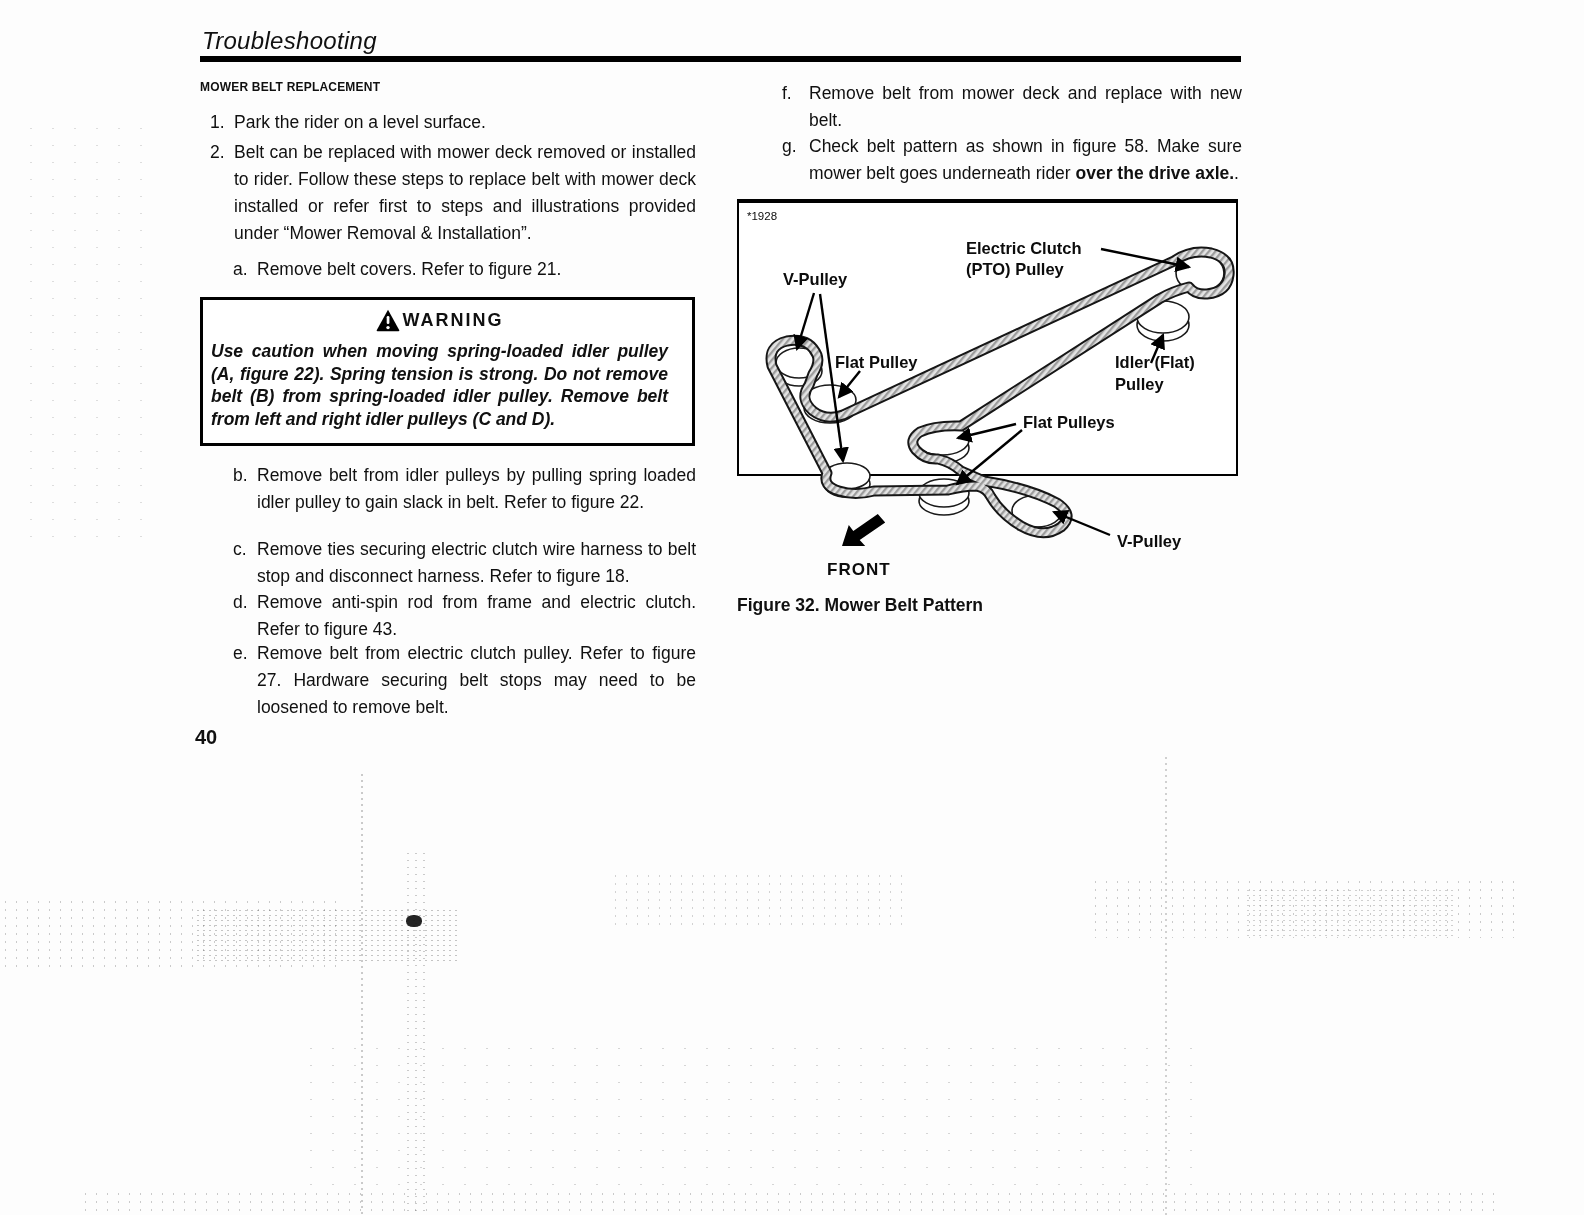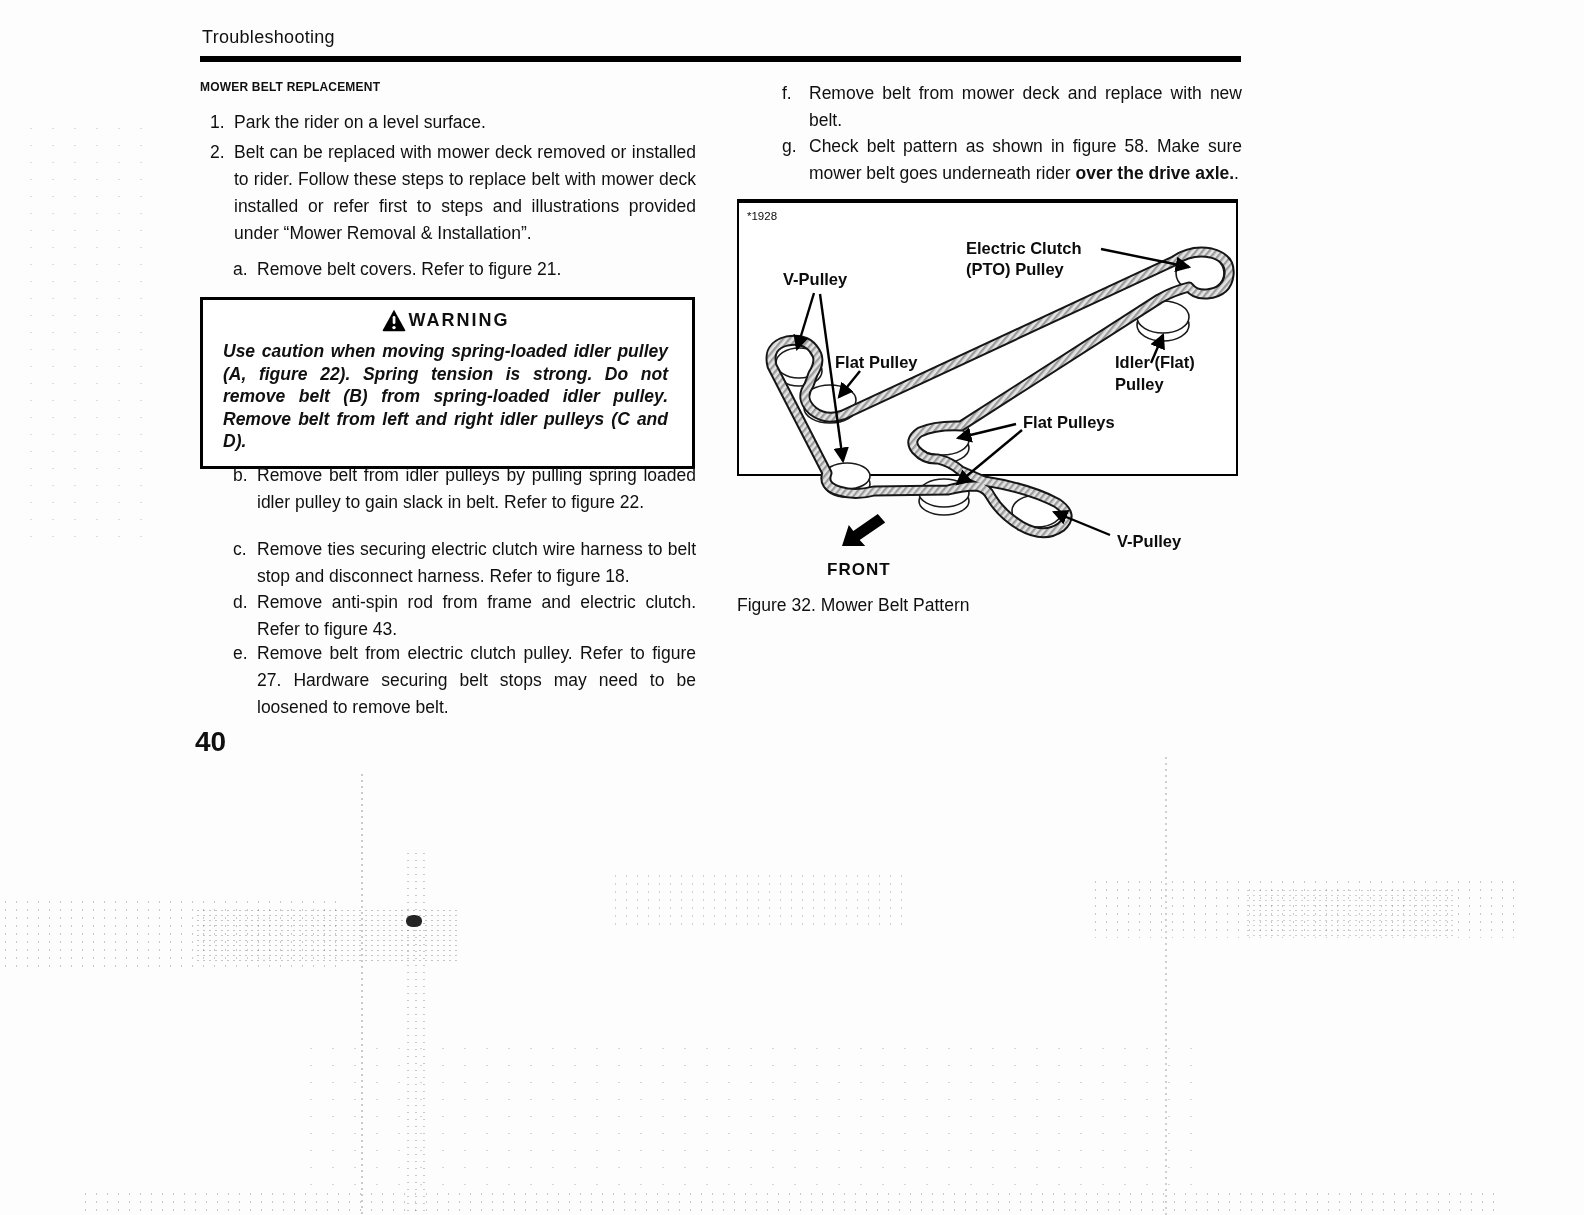--- a/index.html
+++ b/index.html
@@ -3,21 +3,21 @@
 <meta charset="utf-8">
 <style>
   html,body{margin:0;padding:0;overflow:hidden;}
   body{
     width:1584px;height:1215px;background:#fdfdfd;position:relative;
     font-family:"Liberation Sans",sans-serif;color:#101010;
     -webkit-font-smoothing:antialiased;
   }
   .page{position:absolute;inset:0;}
 
-  .running-head{position:absolute;left:202px;top:27px;font-size:18px;letter-spacing:.3px;}
+  .running-head{position:absolute;left:202px;top:27px;font-style:italic;font-size:24px;letter-spacing:.3px;}
   .head-rule{position:absolute;left:200px;top:56px;width:1041px;height:6px;background:#000;}
 
   .section-title{position:absolute;left:200px;top:80px;font-size:12px;font-weight:bold;letter-spacing:.2px;}
 
   .step,.substep{position:absolute;display:flex;font-size:17.5px;line-height:27px;}
   .step .num{flex:none;width:24px;}
   .substep .num{flex:none;width:24px;}
   .step .txt,.substep .txt{flex:1;text-align:justify;}
   .txt.lastleft{text-align-last:left;}
 
@@ -28,35 +28,35 @@
   #substep-c{left:233px;top:536px;width:463px;}
   #substep-d{left:233px;top:589px;width:463px;}
   #substep-e{left:233px;top:640px;width:463px;}
 
   #substep-f{left:782px;top:80px;width:460px;}
   #substep-g{left:782px;top:133px;width:460px;}
   .substep-right .num{width:27px;}
 
   .warning-box{
     position:absolute;left:200px;top:297px;width:495px;box-sizing:border-box;
-    border:3px solid #000;padding:9px 24px 13px 20px;background:#fff;
+    border:3px solid #000;padding:9px 24px 13px 8px;background:#fff;
   }
   .warn-head{display:flex;justify-content:center;align-items:center;gap:3px;}
   .warn-title{font-weight:bold;font-size:18px;letter-spacing:2px;}
   .warn-icon{width:24px;height:23px;display:block;}
   .warn-body{margin:8px 0 0 0;font-weight:bold;font-size:17.5px;line-height:22.5px;text-align:justify;font-style:italic;}
 
   .figure-box{
     position:absolute;left:737px;top:199px;width:501px;height:277px;box-sizing:border-box;
     border:2px solid #000;border-top-width:4px;background:#fff;
   }
   .figure-box svg{display:block;width:497px;height:383px;}
-  .figure-caption{position:absolute;left:737px;top:595px;font-weight:normal;font-size:17.5px;}
-
-  .page-number{position:absolute;left:195px;top:726px;font-weight:bold;font-size:28px;}
+  .figure-caption{position:absolute;left:737px;top:595px;font-weight:bold;font-size:17.5px;}
+
+  .page-number{position:absolute;left:195px;top:726px;font-weight:bold;font-size:20px;}
 
   
   .noise{position:absolute;pointer-events:none;
     background-image:radial-gradient(circle,rgba(45,45,45,.55) .7px,transparent 1.1px);}
   .n-dense{background-size:6px 5px;opacity:.5;}
   .n-sparse{background-size:11px 8px;opacity:.45;}
   .n-vsparse{background-size:22px 17px;opacity:.35;}
   .n-vline{background-size:4px 6px;opacity:.45;}
   .n-blob{background:#111;border-radius:45%;opacity:.92;}
 </style>

